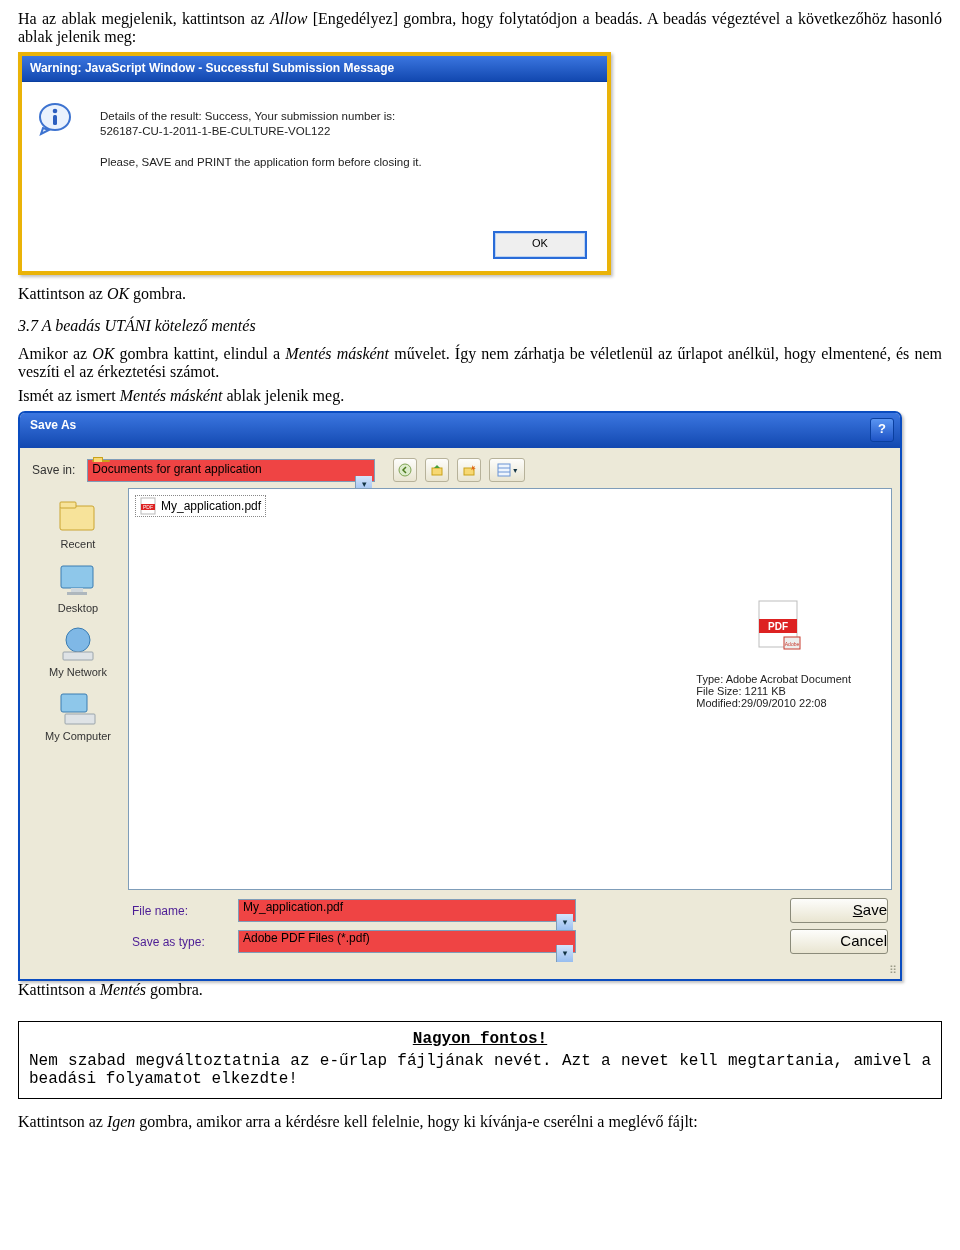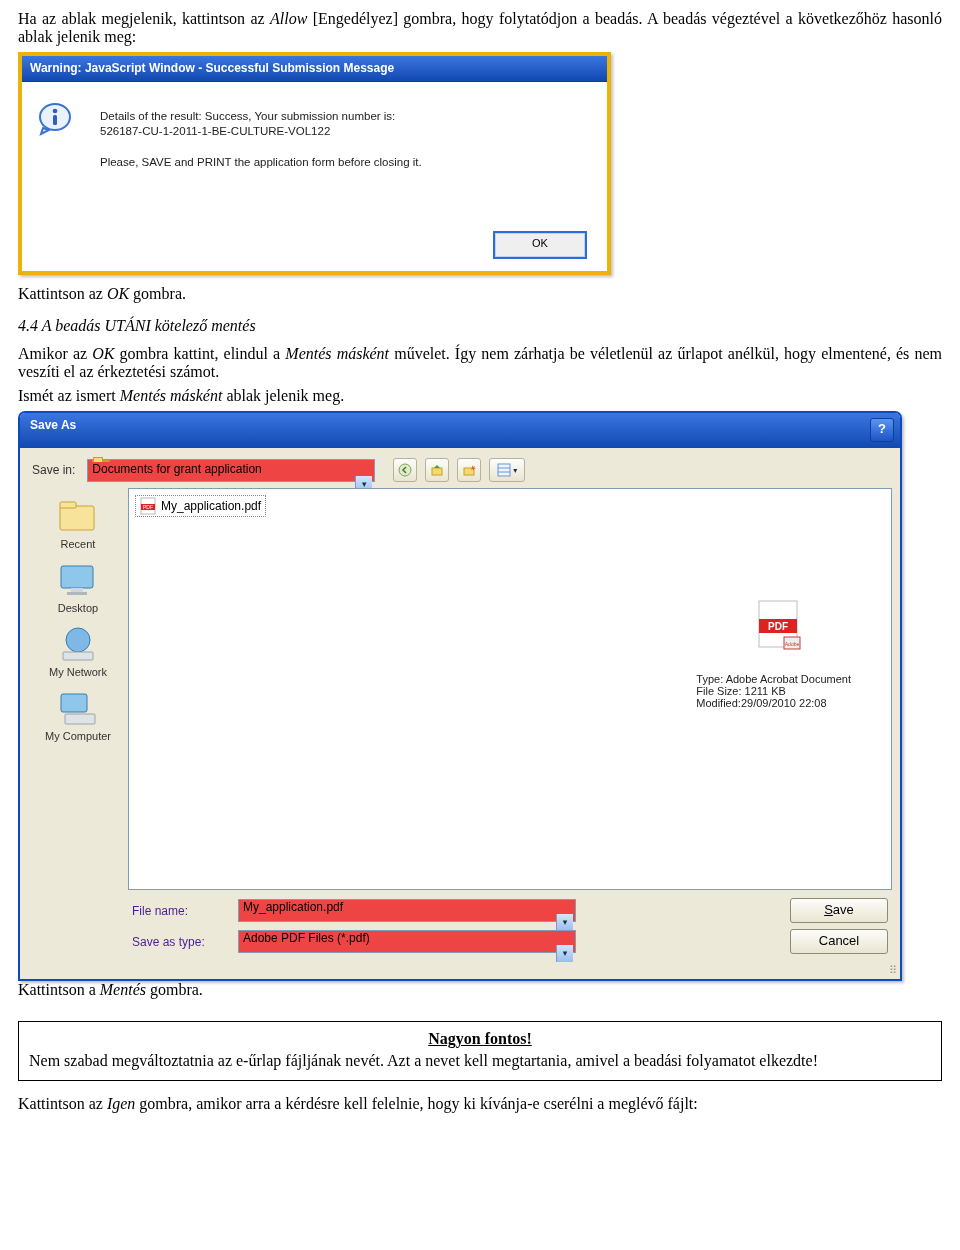--- a/index.html
+++ b/index.html
@@ -201,34 +201,35 @@
     gap:10px;
     padding: 8px 4px 4px 4px;
   }
   .bottom-row label { width:96px; font-size:12px; color:#4c1d95; }
   .bottom-row .combo { flex:0 0 330px; }
   .xpbtn {
     width:96px; height:23px;
     background: linear-gradient(#fdfdfb,#e9e5d1);
     border:1px solid #8b8b7a;
     border-radius:3px;
-    text-align:center;
+    text-align:right;
     line-height:21px;
-    font-size:13px;
+    font-size:15px;
   }
   .sizegrip {
     text-align:right; padding:0 4px 2px 0;
     color:#9a9a88; font-size:11px; letter-spacing:-1px;
   }
 
   
   .notice {
     border: 1.5px solid #000;
     padding: 8px 10px 10px 10px;
     margin: 22px 0 14px 0;
+    font-family: Liberation Mono, monospace;
   }
   .notice-title {
     text-align: center;
     font-weight: bold;
     text-decoration: underline;
     margin-bottom: 4px;
   }
 </style>
 </head>
 <body>
@@ -259,21 +260,21 @@
     <div class="ok-btn">OK</div>
   </div>
 </div>
 
 <p class="para">
   <span>Kattintson az </span>
   <span class="italic">OK</span>
   <span> gombra.</span>
 </p>
 
-<p class="section-title">4.4 A beadás UTÁNI kötelező mentés</p>
+<p class="section-title">3.7 A beadás UTÁNI kötelező mentés</p>
 
 <p class="para">
   <span>Amikor az </span>
   <span class="italic">OK</span>
   <span> gombra kattint, elindul a </span>
   <span class="italic">Mentés másként</span>
   <span> művelet. Így nem zárhatja be véletlenül az űrlapot anélkül, hogy elmentené, és nem veszíti el az érkeztetési számot.</span>
 </p>
 
 <p class="para">

